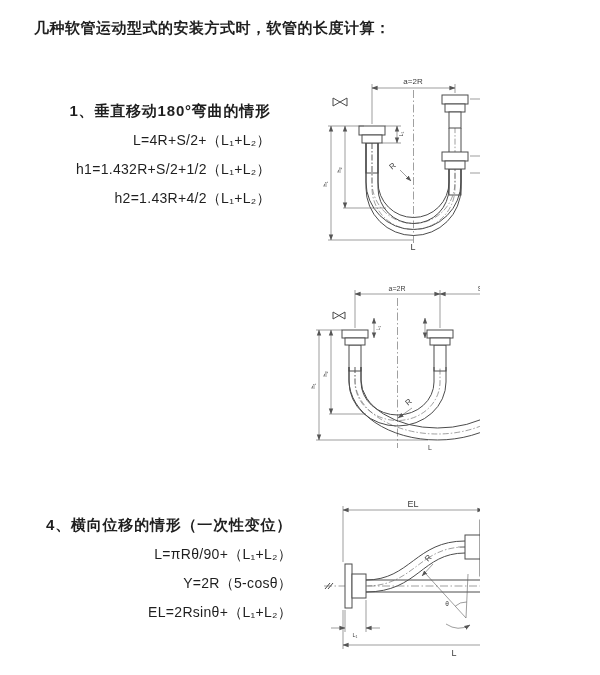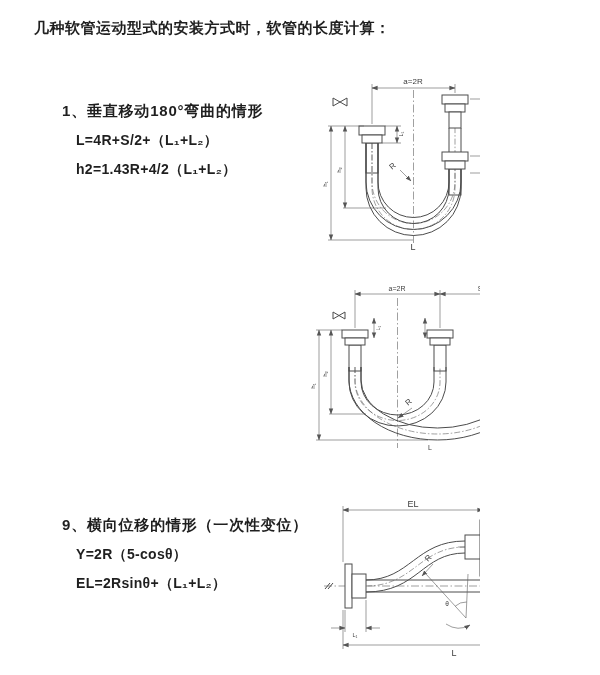--- a/index.html
+++ b/index.html
@@ -1,50 +1,52 @@
 <!DOCTYPE html>
 <html><head>
 <meta charset="utf-8">
 <style>
   html,body{margin:0;padding:0;}
   body{
     width:600px;height:675px;background:#ffffff;
     font-family:"Liberation Sans","DejaVu Sans",sans-serif;color:#1f1f1f;
   }
-  .page{position:relative;width:480px;height:675px;background:#ffffff;overflow:hidden;}
+  .page{position:relative;width:480px;height:675px;background:#ffffff;overflow:hidden;text-align:right;}
   .title{position:absolute;left:34px;top:19px;font-size:15px;font-weight:700;letter-spacing:.5px;white-space:nowrap;}
   .section{position:absolute;left:46px;}
-  .heading{font-size:15px;font-weight:700;letter-spacing:.8px;margin:0 0 11px 16px;white-space:nowrap;}
-  .formula{font-size:14px;font-weight:700;letter-spacing:.3px;margin:0 0 12px 30px;line-height:17px;white-space:nowrap;}
+  .heading{font-size:15px;font-weight:700;letter-spacing:.8px;margin:0 0 11px 0;white-space:nowrap;}
+  .formula{font-size:14px;font-weight:400;letter-spacing:.3px;margin:0 0 12px 30px;line-height:17px;white-space:nowrap;}
   .diagram{position:absolute;}
   svg text{font-family:"Liberation Sans","DejaVu Sans",sans-serif;fill:#3c3c3c;}
   .geo{stroke:#4c4c4c;fill:none;stroke-width:1;}
   .fit{stroke:#4c4c4c;fill:#ffffff;stroke-width:1;}
   .dim{stroke:#5c5c5c;stroke-width:.6;fill:none;}
   .cl{stroke:#606060;stroke-width:.6;fill:none;stroke-dasharray:8 2.5 1.5 2.5;}
   .hosecl{stroke:#606060;stroke-width:.6;fill:none;stroke-dasharray:6 2 1.5 2;}
 </style>
 </head>
 <body>
 
 <div class="page">
 
   <div class="title">几种软管运动型式的安装方式时，软管的长度计算：</div>
 
   <div class="section" style="top:102px;">
     <div class="heading">1、垂直移动180°弯曲的情形</div>
     <div class="formula">L=4R+S/2+（L₁+L₂）</div>
+    <div class="formula">h1=1.432R+S/2+1/2（L₁+L₂）</div>
     <div class="formula">h2=1.43R+4/2（L₁+L₂）</div>
   </div>
 
   <div class="section" style="top:309px;">
   </div>
 
   <div class="section" style="top:516px;">
-    <div class="heading">9、横向位移的情形（一次性变位）</div>
+    <div class="heading">4、横向位移的情形（一次性变位）</div>
+    <div class="formula">L=πRθ/90+（L₁+L₂）</div>
     <div class="formula">Y=2R（5-cosθ）</div>
     <div class="formula">EL=2Rsinθ+（L₁+L₂）</div>
   </div>
 
   <div class="diagram" style="left:316px;top:70px;width:270px;height:182px;">
   <svg width="270" height="182" viewBox="0 0 270 182">
     <defs>
       <marker id="d1a" markerWidth="6" markerHeight="6" refX="5.6" refY="3" orient="auto-start-reverse" markerUnits="userSpaceOnUse">
         <path d="M0,0.8 L6,3 L0,5.2 Z" fill="#555"></path>
       </marker>

